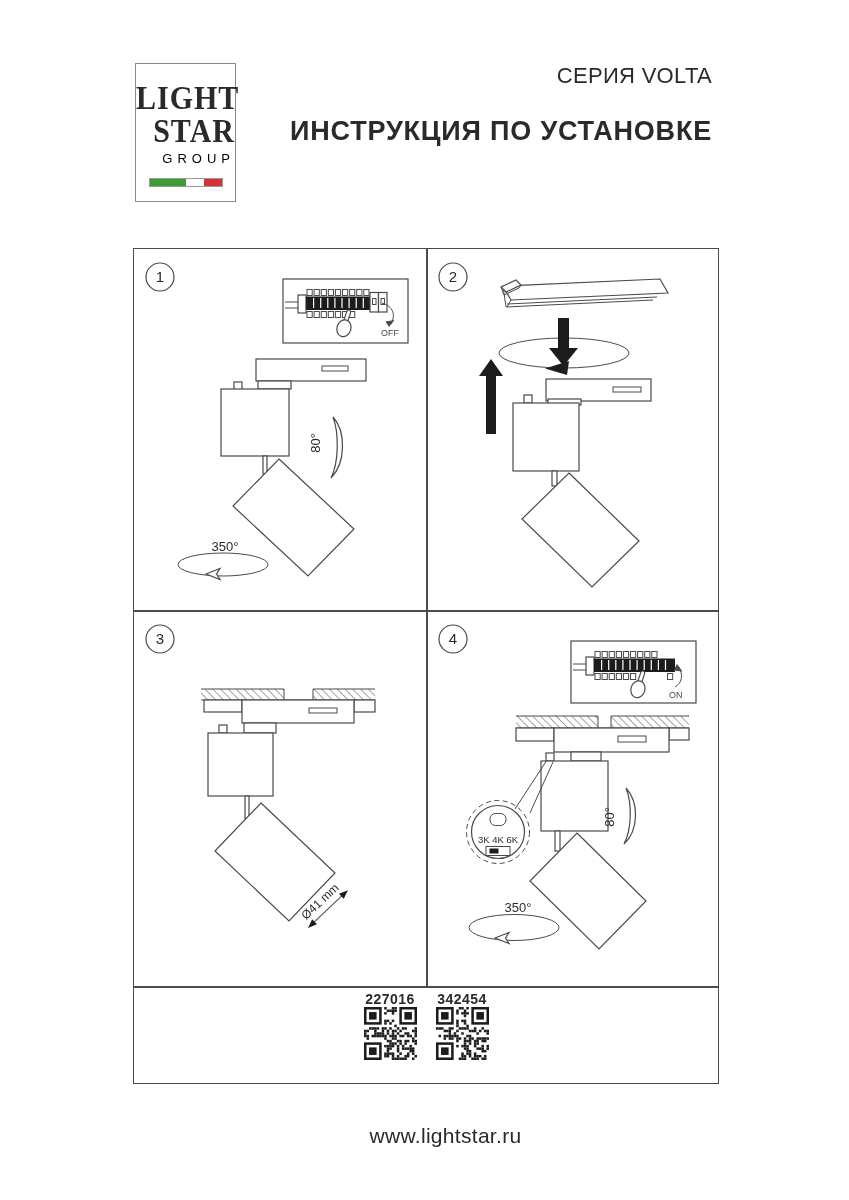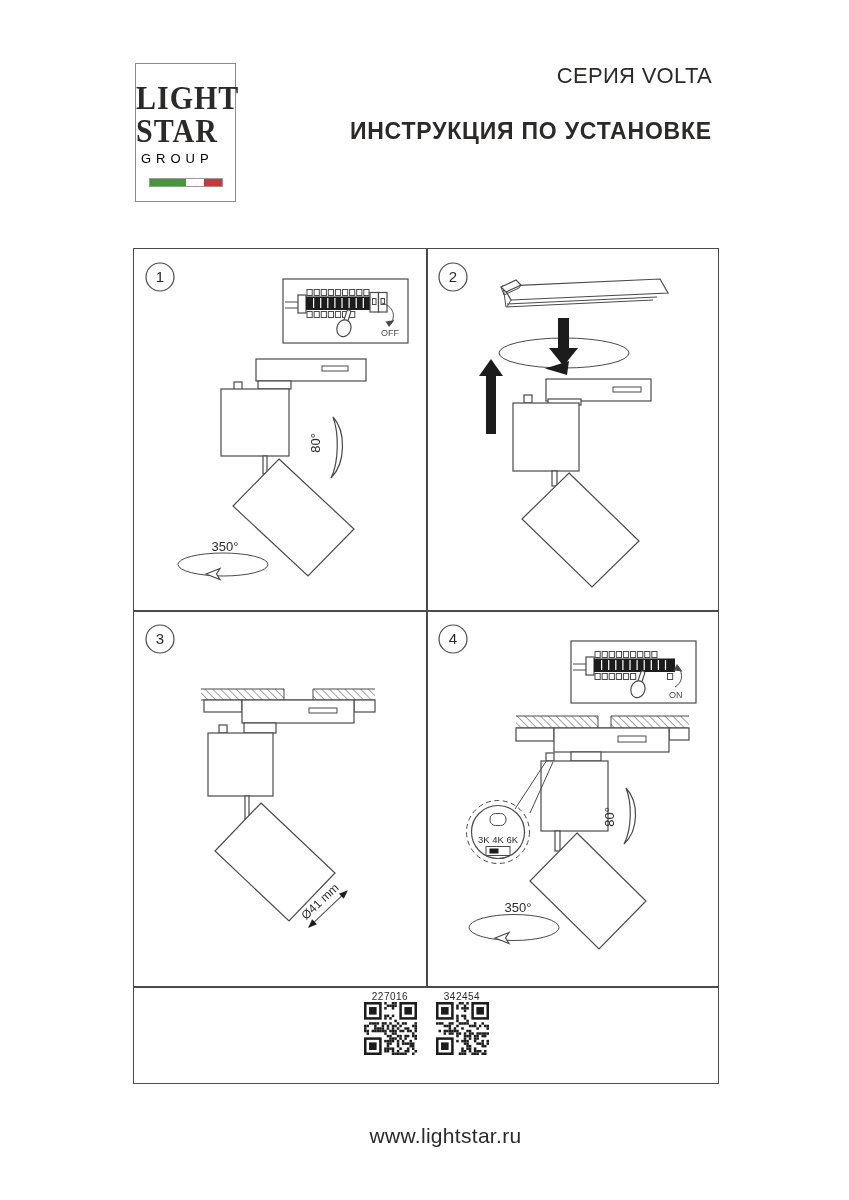--- a/index.html
+++ b/index.html
@@ -2,32 +2,32 @@
 <html><head>
 <meta charset="utf-8">
 <style>
   * { margin:0; padding:0; box-sizing:border-box; }
   html,body { background:#fff; }
   .page { position:relative; width:849px; height:1200px; background:#ffffff; margin:0 auto;
           font-family:"Liberation Sans", sans-serif; color:#2b2a29; overflow:hidden; }
 
   
   .logo-box { position:absolute; left:135px; top:63px; width:101px; height:139px;
-              border:1px solid #8a8a8a; background:#fff; text-align:left; }
+              border:1px solid #8a8a8a; background:#fff; text-align:right; }
   .logo-word { font-family:"Liberation Serif", serif; font-weight:bold; font-size:30px;
                line-height:33px; letter-spacing:1px; color:#2b2a29; transform:scaleY(1.12); }
   .logo-word1 { margin-top:17px; }
   .logo-group { font-size:13px; letter-spacing:5px; color:#000000; margin-top:4px; text-indent:5px; }
   .logo-flag { position:absolute; left:13px; bottom:14px; width:74px; height:9px;
                border:1px solid #9a9a9a; display:flex; }
   .flag-green { width:50%; } .flag-white { width:25%; } .flag-red { width:25%; }
 
   .hdr-text { position:absolute; right:137px; top:60px; text-align:right; }
   .hdr-series { font-size:22px; font-weight:normal; line-height:32px; letter-spacing:0.3px; }
-  .hdr-title  { font-size:23px; font-weight:bold; line-height:31px; letter-spacing:0.8px; margin-top:24px; }
+  .hdr-title  { font-size:27px; font-weight:bold; line-height:31px; letter-spacing:0.8px; margin-top:24px; }
 
   
   .frame { position:absolute; left:133px; top:248px; width:586px; height:836px;
            border:1.5px solid #4a4a4a; background:#fff; }
   .vline  { position:absolute; left:292px; top:0; width:1.5px; height:738px; background:#4a4a4a; }
   .hline1 { position:absolute; left:0; top:361px; width:100%; height:1.5px; background:#4a4a4a; }
   .hline2 { position:absolute; left:0; top:737px; width:100%; height:1.5px; background:#4a4a4a; }
   .panel { position:absolute; }
   .panel svg { display:block; }
   #p1 { left:0; top:0; }  #p2 { left:293px; top:0; }
@@ -39,21 +39,21 @@
   svg .num { font-size:15px; }
   svg .ang { font-size:13px; }
   svg .sw  { font-size:9px; fill:#4a4a4a; }
   svg .tmp { font-size:9.5px; }
   svg .dia { font-size:12px; }
 
   
   .qr-strip { position:absolute; left:0; top:738px; width:100%; height:98px; }
   .qr-block { position:absolute; top:4px; width:56px; text-align:center; }
   #qr1 { left:228px; } #qr2 { left:300px; }
-  .qr-label { font-size:10px; font-weight:normal; color:#2b2a29; letter-spacing:0.5px; }
+  .qr-label { font-size:14px; font-weight:bold; color:#2b2a29; letter-spacing:0.5px; }
   .qr-img { width:53px; height:53px; background:#fff; }
 
   
   .site { position:absolute; left:0; top:1124px; width:100%; text-align:center;
           font-size:21px; font-weight:normal; letter-spacing:0.3px; color:#2b2a29;margin-left:21px; }
 </style>
 </head>
 <body>
 
 <div class="page">

